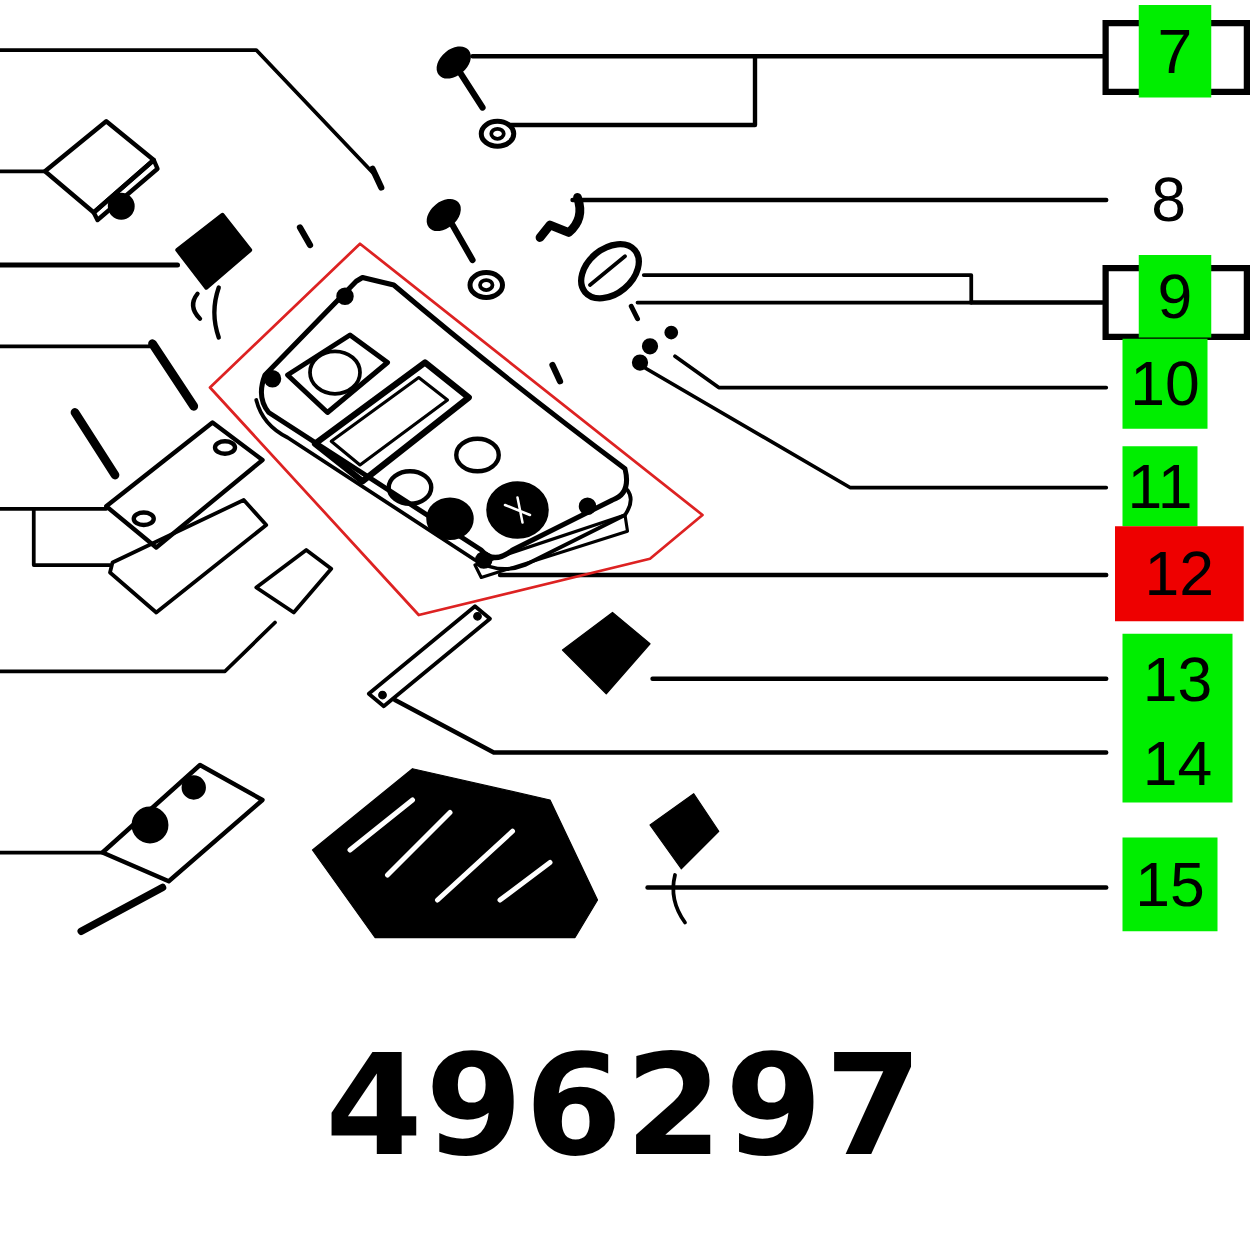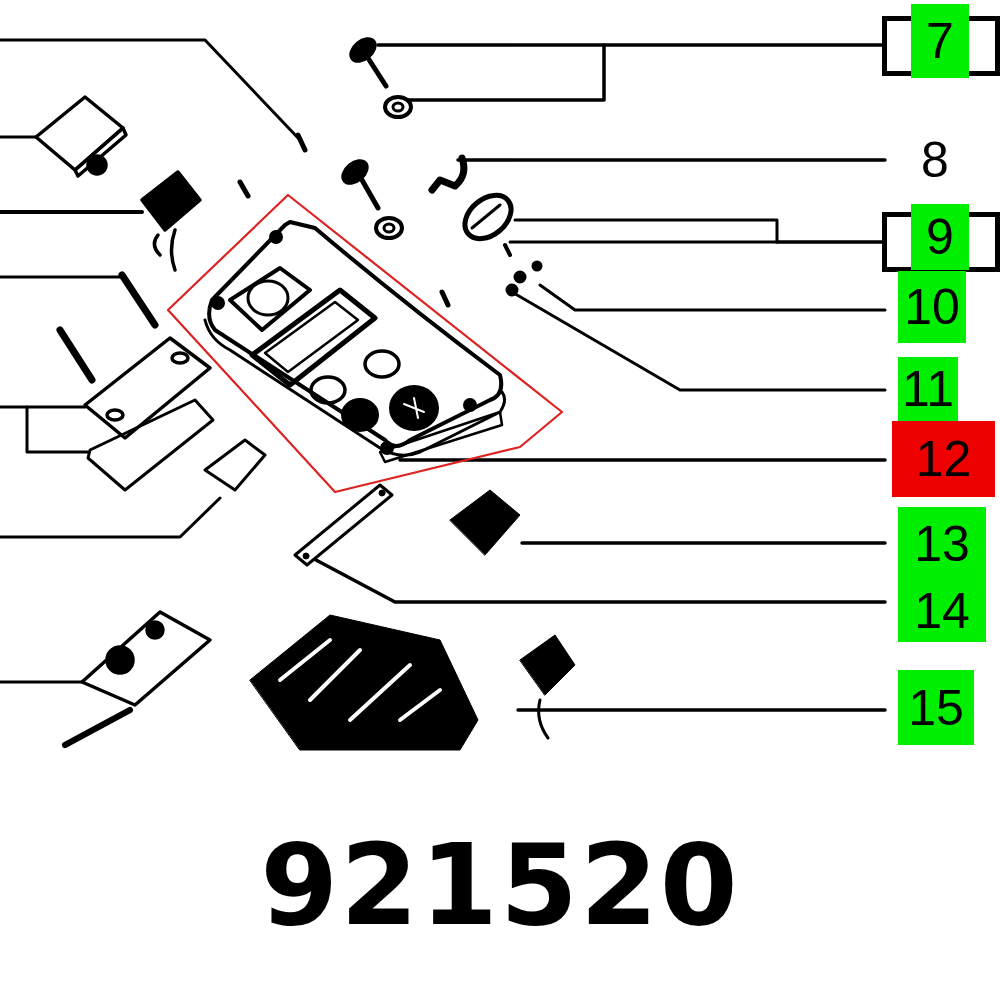--- a/index.html
+++ b/index.html
@@ -179,13 +179,13 @@
   </div>
 
 <div class="lbl green" style="left:898px; top:580px; width:88px; height:62px;">
     <span>14</span>
   </div>
 
 <div class="lbl green" style="left:898px; top:670px; width:76px; height:75px;">
     <span>15</span>
   </div>
 
-<div id="part-number">921520</div>
+<div id="part-number">496297</div>
 
 </body></html>

